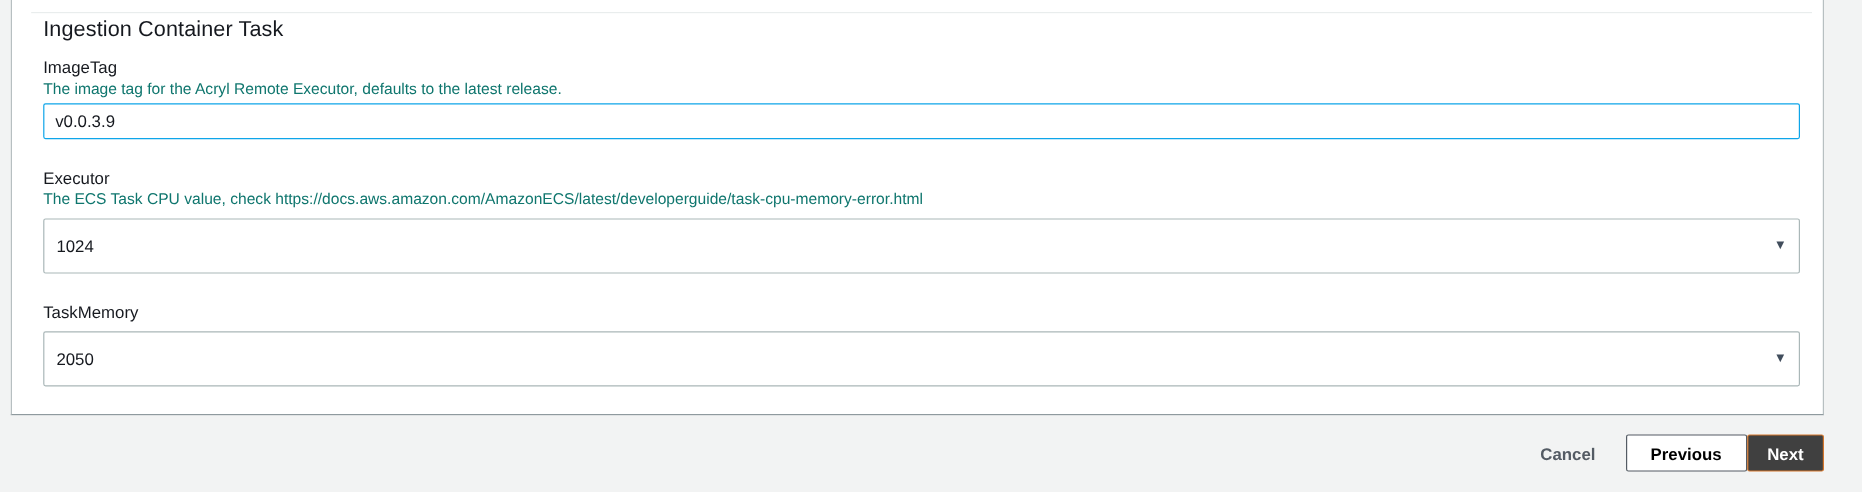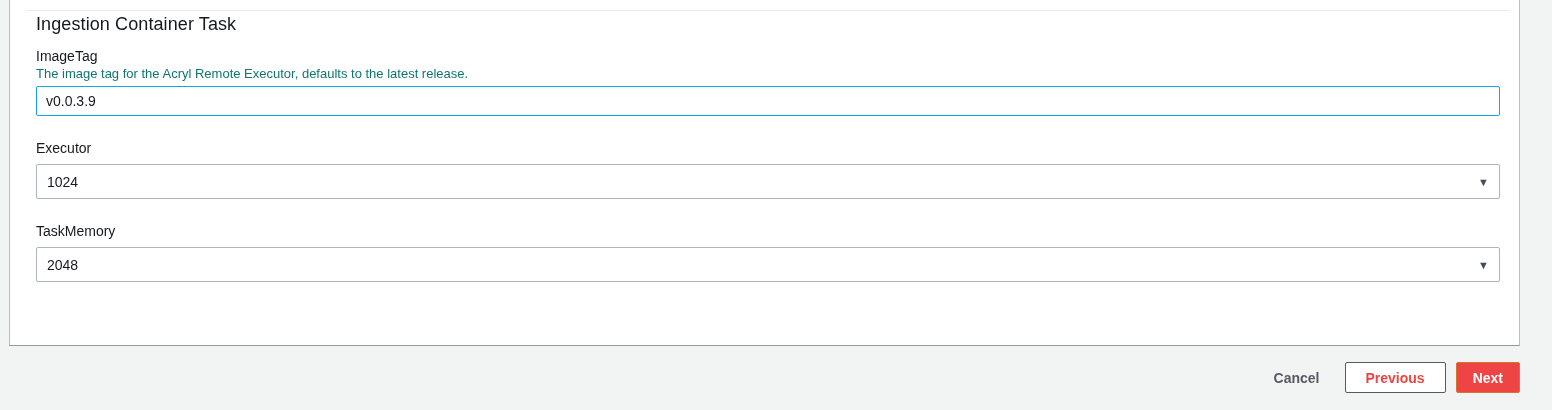--- a/index.html
+++ b/index.html
@@ -62,21 +62,21 @@
     background: #fff;
     font-family: "Liberation Sans", sans-serif;
     font-size: 14px;
     color: #16191f;
     outline: none;
   }
   .select {
     position: relative;
     margin-top: 8px;
     width: 100%;
-    height: 35px;
+    height: 46px;
     border: 1px solid #aab7b8;
     border-radius: 2px;
     background: #fff;
     cursor: pointer;
   }
   .select-value {
     position: absolute;
     left: 10px; top: 50%;
     transform: translateY(-50%);
     font-size: 14px;
@@ -109,27 +109,26 @@
     color: #545b64;
     padding: 0;
     margin-right: 25px;
   }
   .btn-secondary {
     height: 31px;
     padding: 0 20px;
     background: #ffffff;
     border: 1px solid #545b64;
     border-radius: 2px;
-    color: #ef4444;
+    color: #000000;
   }
   .btn-primary {
     height: 31px;
-    margin-left: 10px;
     padding: 0 16px;
-    background: #ef4444;
+    background: #404040;
     border: 1px solid #d4762c;
     border-radius: 2px;
     color: #ffffff;
   }
 </style>
 </head>
 <body>
 
 <div class="panel">
   <div class="divider"></div>
@@ -138,30 +137,31 @@
     <h2 class="section-title">Ingestion Container Task</h2>
 
     <div class="field">
       <div class="field-label">ImageTag</div>
       <div class="field-desc">The image tag for the Acryl Remote Executor, defaults to the latest release.</div>
       <input class="text-input" type="text" value="v0.0.3.9" style="">
     </div>
 
     <div class="field" style="margin-top:24px;">
       <div class="field-label">Executor</div>
+      <div class="field-desc">The ECS Task CPU value, check https://docs.aws.amazon.com/AmazonECS/latest/developerguide/task-cpu-memory-error.html</div>
       <div class="select">
         <span class="select-value">1024</span>
         <span class="caret">▼</span>
       </div>
     </div>
 
     <div class="field" style="margin-top:24px;">
       <div class="field-label">TaskMemory</div>
       <div class="select">
-        <span class="select-value">2048</span>
+        <span class="select-value">2050</span>
         <span class="caret">▼</span>
       </div>
     </div>
 
   </div>
 </div>
 
 <div class="actions">
   <button class="btn-link">Cancel</button>
   <button class="btn-secondary">Previous</button>

